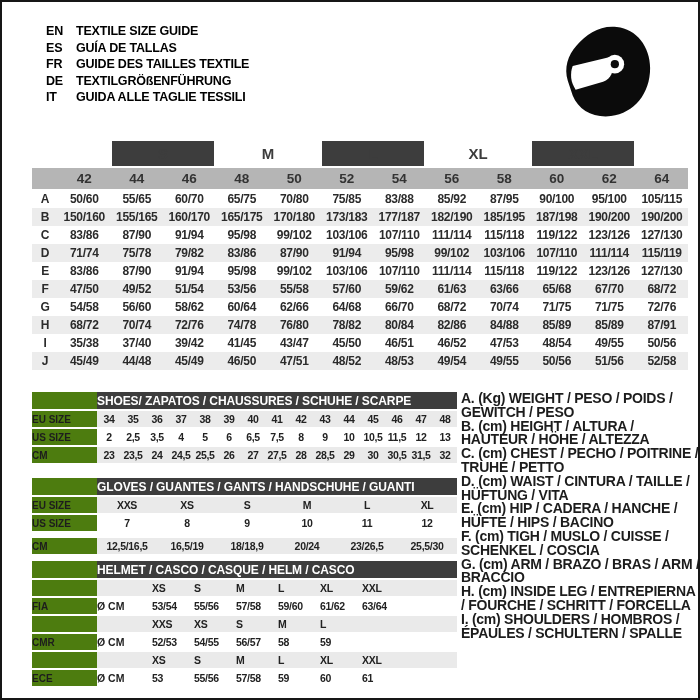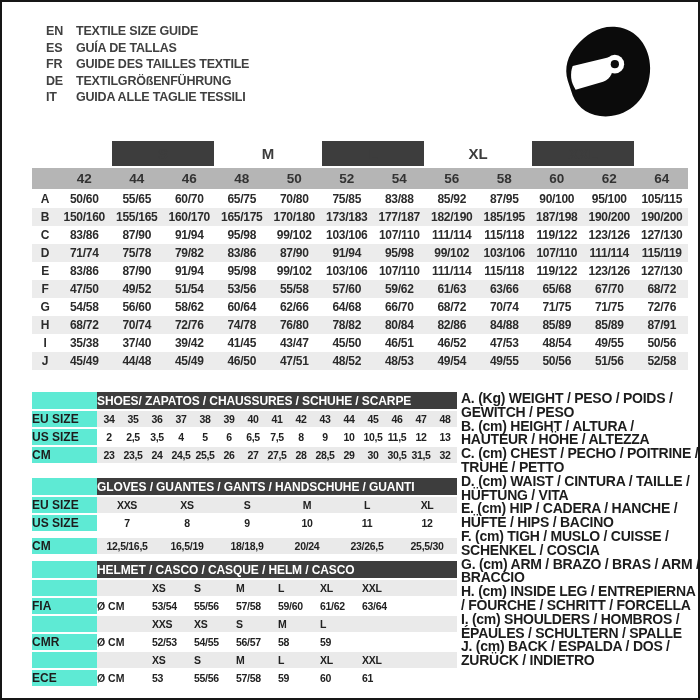--- a/index.html
+++ b/index.html
@@ -3,39 +3,39 @@
 <meta charset="utf-8">
 <style>
   html,body{margin:0;padding:0;background:#fff;}
   .page{
     position:relative;width:700px;height:700px;box-sizing:border-box;
     border:2px solid #161616;background:#fff;overflow:hidden;
     font-family:"Liberation Sans", sans-serif;color:#1a1a1a;
   }
   
   .langs{position:absolute;left:44px;top:21px;}
-  .lang-row{display:flex;font-weight:bold;font-size:12.5px;line-height:16.5px;color:#404040;letter-spacing:-0.2px;}
+  .lang-row{display:flex;font-weight:bold;font-size:12.5px;line-height:16.5px;color:#000000;letter-spacing:-0.2px;}
   .lang-code{width:30px;flex:none;}
   
   .helmet-icon{position:absolute;right:42px;top:16px;width:98px;height:108px;}
   
   .main-tbl{position:absolute;left:30px;top:139px;width:656px;border-collapse:collapse;table-layout:fixed;}
   .main-tbl td{padding:0;text-align:center;font-weight:bold;overflow:hidden;white-space:nowrap;}
   .main-tbl tr.grp td{height:25px;font-size:15px;color:#3d3d3d;}
   .main-tbl td.box{background:#3d3d3d;color:#fff;border-left:3px solid #fff;border-right:3px solid #fff;}
   .main-tbl tr.szs td{height:21px;background:#b5b5b5;font-size:13.5px;color:#333;border-top:2px solid #fff;border-bottom:1px solid #fff;}
   .main-tbl tr.mrow td{height:18px;font-size:12px;color:#2b2b2b;letter-spacing:-0.3px;}
   .main-tbl tr.alt td{background:#ececec;}
   .main-tbl td.rl{font-size:12.5px;}
   
   .btm-tbl{border-collapse:separate;border-spacing:0 2px;table-layout:fixed;position:absolute;left:30px;}
   .btm-tbl td{padding:0;font-weight:bold;white-space:nowrap;overflow:hidden;}
   .btm-tbl td.bar{background:#3d3d3d;color:#fff;text-align:left;font-size:12px;height:17px;letter-spacing:-0.1px;}
   .btm-tbl tr.gray td{background:#eaeaea;}
-  .btm-tbl tr td.rl2{background:#5eead4;text-align:left;font-size:12px;color:#1d1d1d;}
+  .btm-tbl tr td.rl2{background:#4d7c0f;text-align:left;font-size:10px;color:#1d1d1d;}
   .btm-tbl td.cell{height:16px;font-size:10.5px;text-align:center;color:#222;letter-spacing:-0.3px;}
   .btm-tbl tr.spacer td{height:3px;background:#fff;}
   .shoes-tbl{top:388px;width:425px;}
   .gloves-tbl{top:474px;width:425px;}
   .helm-tbl{top:557px;width:425px;}
   .helm-tbl td.cell{text-align:left;padding-left:3px;}
   .helm-tbl td.dia{height:16px;font-size:10.5px;text-align:left;color:#222;}
   
   .legend{position:absolute;left:459px;top:390px;width:240px;}
   .legend-line{font-size:14px;font-weight:bold;line-height:13.8px;color:#1c1c1c;letter-spacing:-0.25px;}
@@ -453,16 +453,15 @@
   <div class="legend" id="legend">
       <div class="legend-line">A. (Kg) WEIGHT / PESO / POIDS / GEWITCH / PESO</div>
       <div class="legend-line">B. (cm) HEIGHT / ALTURA / HAUTEUR / HÖHE / ALTEZZA</div>
       <div class="legend-line">C. (cm) CHEST / PECHO / POITRINE / TRUHE / PETTO</div>
       <div class="legend-line">D. (cm) WAIST / CINTURA / TAILLE / HÜFTUNG / VITA</div>
       <div class="legend-line">E. (cm) HIP / CADERA / HANCHE / HÜFTE / HIPS / BACINO</div>
       <div class="legend-line">F. (cm) TIGH / MUSLO / CUISSE / SCHENKEL / COSCIA</div>
       <div class="legend-line">G. (cm) ARM / BRAZO / BRAS / ARM / BRACCIO</div>
       <div class="legend-line">H. (cm) INSIDE LEG / ENTREPIERNA / FOURCHE / SCHRITT / FORCELLA</div>
       <div class="legend-line">I. (cm) SHOULDERS / HOMBROS / ÉPAULES / SCHULTERN / SPALLE</div>
-      <div class="legend-line">J. (cm) BACK / ESPALDA / DOS / ZURÜCK / INDIETRO</div>
     </div>
 
 </div>
 
 </body></html>

